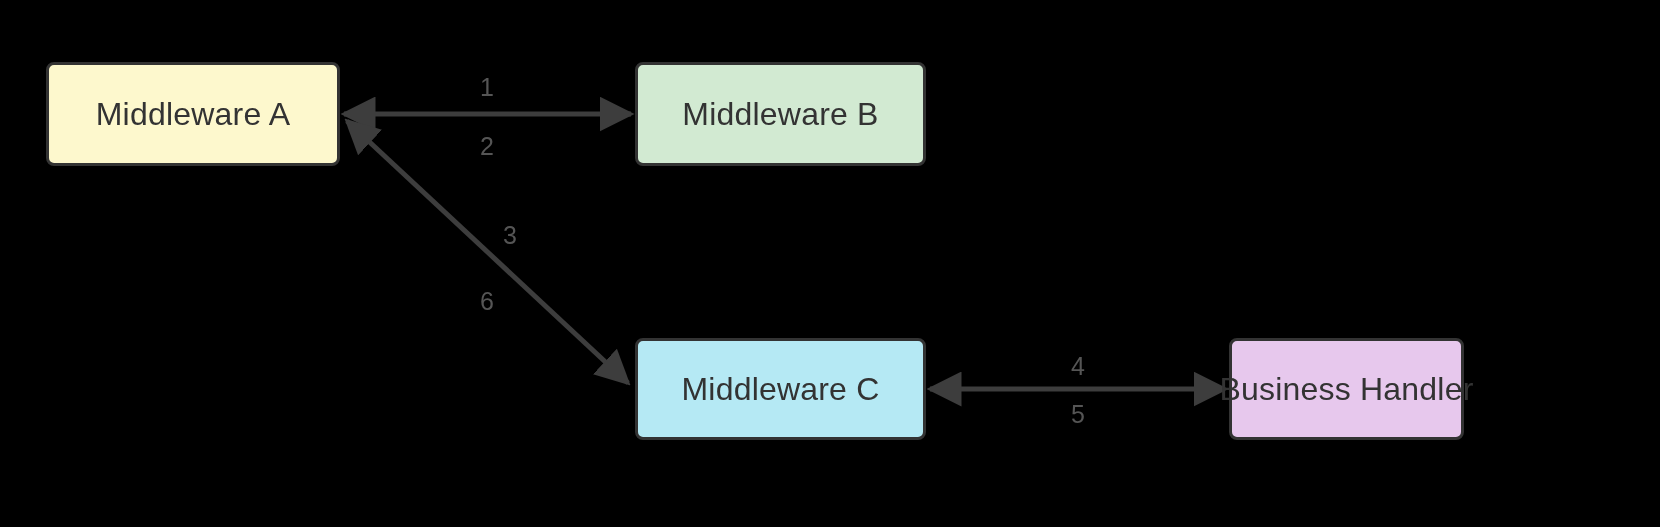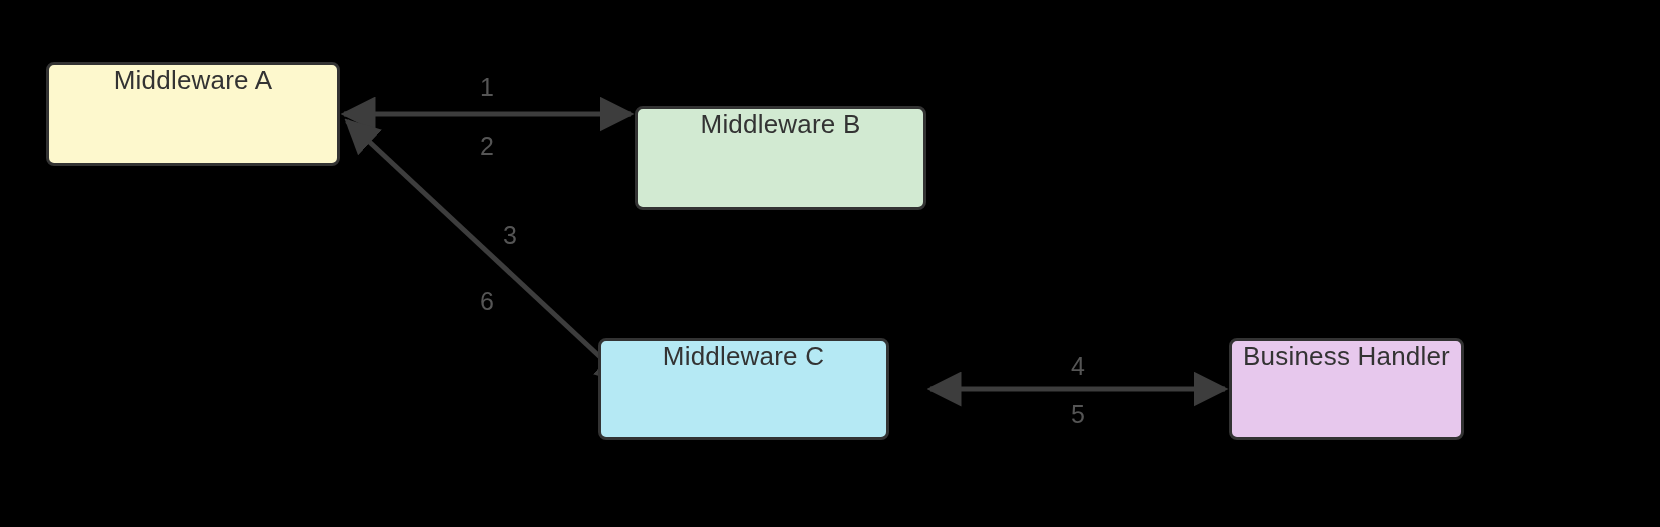--- a/index.html
+++ b/index.html
@@ -21,23 +21,24 @@
     top: 0;
     width: 1660px;
     height: 527px;
   }
   .node {
     position: absolute;
     box-sizing: border-box;
     border: 3px solid #333333;
     border-radius: 8px;
     display: flex;
+    align-items: center;
     justify-content: center;
     color: #333333;
-    font-size: 26px;
+    font-size: 32px;
     font-family: "Liberation Sans", sans-serif;
     letter-spacing: 0.2px;
     white-space: nowrap;
     user-select: none;
   }
   .edge-label {
     position: absolute;
     color: #555555;
     font-size: 25px;
     font-family: "Liberation Sans", sans-serif;
@@ -63,25 +64,25 @@
 
   <line x1="347" y1="121" x2="628" y2="383" stroke="#3d3d3d" stroke-width="5" marker-start="url(#arrow-start)" marker-end="url(#arrow-end)"></line>
 
   <line x1="930" y1="389" x2="1225" y2="389" stroke="#3d3d3d" stroke-width="5" marker-start="url(#arrow-start)" marker-end="url(#arrow-end)"></line>
 </svg>
 
 <div class="node" id="node-middleware-a" style="left: 46px; top: 62px; width: 294px; height: 104px; background: rgb(253, 248, 205); border-color: rgb(51, 51, 51); color: rgb(51, 51, 51);">
   <span>Middleware A</span>
 </div>
 
-<div class="node" id="node-middleware-b" style="left: 635px; top: 62px; width: 291px; height: 104px; background: rgb(210, 234, 210); border-color: rgb(51, 51, 51); color: rgb(51, 51, 51); margin-top: 44px;">
+<div class="node" id="node-middleware-b" style="left: 635px; top: 62px; width: 291px; height: 104px; background: rgb(210, 234, 210); border-color: rgb(51, 51, 51); color: rgb(51, 51, 51);">
   <span>Middleware B</span>
 </div>
 
-<div class="node" id="node-middleware-c" style="left: 598px; top: 338px; width: 291px; height: 102px; background: rgb(181, 233, 244); border-color: rgb(51, 51, 51); color: rgb(51, 51, 51);">
+<div class="node" id="node-middleware-c" style="left: 635px; top: 338px; width: 291px; height: 102px; background: rgb(181, 233, 244); border-color: rgb(51, 51, 51); color: rgb(51, 51, 51);">
   <span>Middleware C</span>
 </div>
 
 <div class="node" id="node-business-handler" style="left: 1229px; top: 338px; width: 235px; height: 102px; background: rgb(231, 200, 237); border-color: rgb(51, 51, 51); color: rgb(51, 51, 51);">
   <span>Business Handler</span>
 </div>
 
 <div class="edge-label" id="edge-label-1" style="left: 487px; top: 87px; color: rgb(85, 85, 85);">1</div>
 <div class="edge-label" id="edge-label-2" style="left: 487px; top: 146px; color: rgb(85, 85, 85);">2</div>
 <div class="edge-label" id="edge-label-3" style="left: 510px; top: 235px; color: rgb(85, 85, 85);">3</div>

